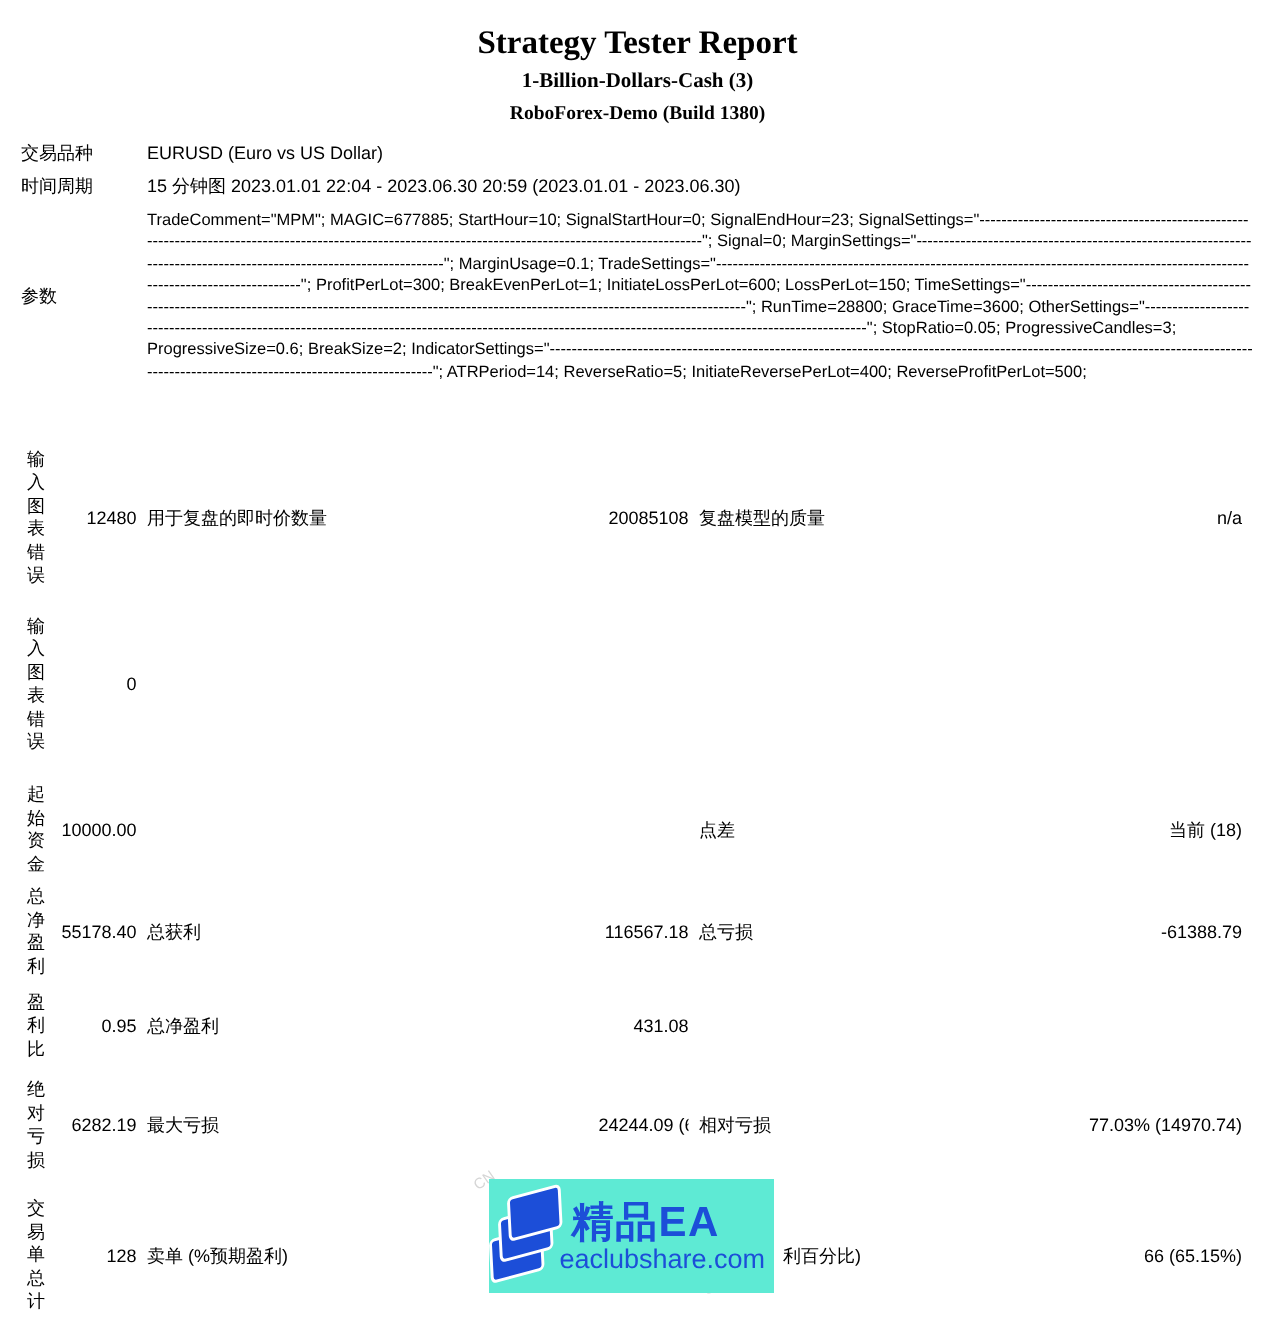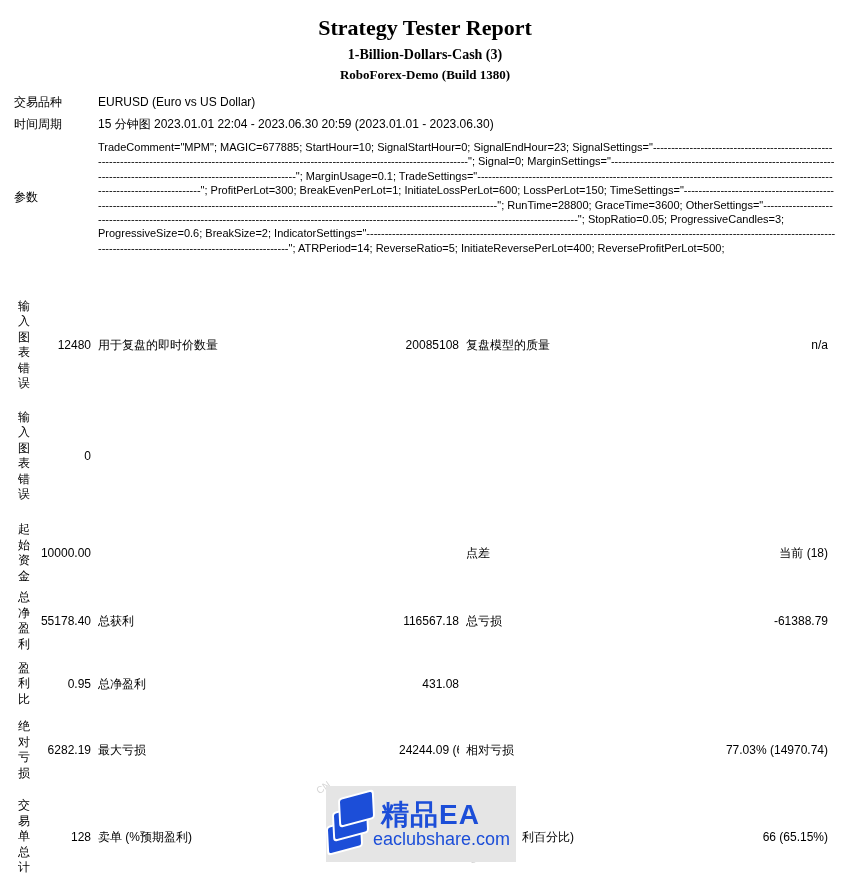--- a/index.html
+++ b/index.html
@@ -27,21 +27,21 @@
                  padding-top:5px; padding-bottom:5px; }
   
   .vlabel  { padding-left:6px; line-height:15.5px; word-break:break-all; }
   .numcell { text-align:right; white-space:nowrap; }
   .labcell { padding-left:7px; white-space:nowrap; }
   .col6    { text-align:right; padding-right:10px; white-space:nowrap; }
   .fragcell { padding-left:63px; }
   tr.spacer td { height:1px; }
   
   .logo { position:absolute; left:326px; top:786px; width:190px; height:76px;
-          background:#e5e5e5; display:flex; align-items:center; z-index:5; }
+          background:#5eead4; display:flex; align-items:center; z-index:5; }
   .logo-icon { position:relative; width:52px; height:66px; flex:none; }
   .logo-layer { position:absolute; width:33px; height:25px; border-radius:4px;
                 border:2px solid #ffffff; transform:rotate(-15deg) skewX(-12deg); }
   .ll1 { left:12px; top:3px;  z-index:3; }
   .ll2 { left:6px;  top:17px; z-index:2; }
   .ll3 { left:0px;  top:31px; z-index:1; }
   .logo-texts { margin-left:3px; }
   .logo-brand  { font-size:28px; font-weight:bold; line-height:30px; letter-spacing:1px; white-space:nowrap; }
   .logo-domain { font-size:18px; font-weight:normal; line-height:18px; margin-left:-8px; white-space:nowrap; }
   .wfrag { position:absolute; color:#d6d6d6; font-size:10px; transform:rotate(-35deg); z-index:4; }

